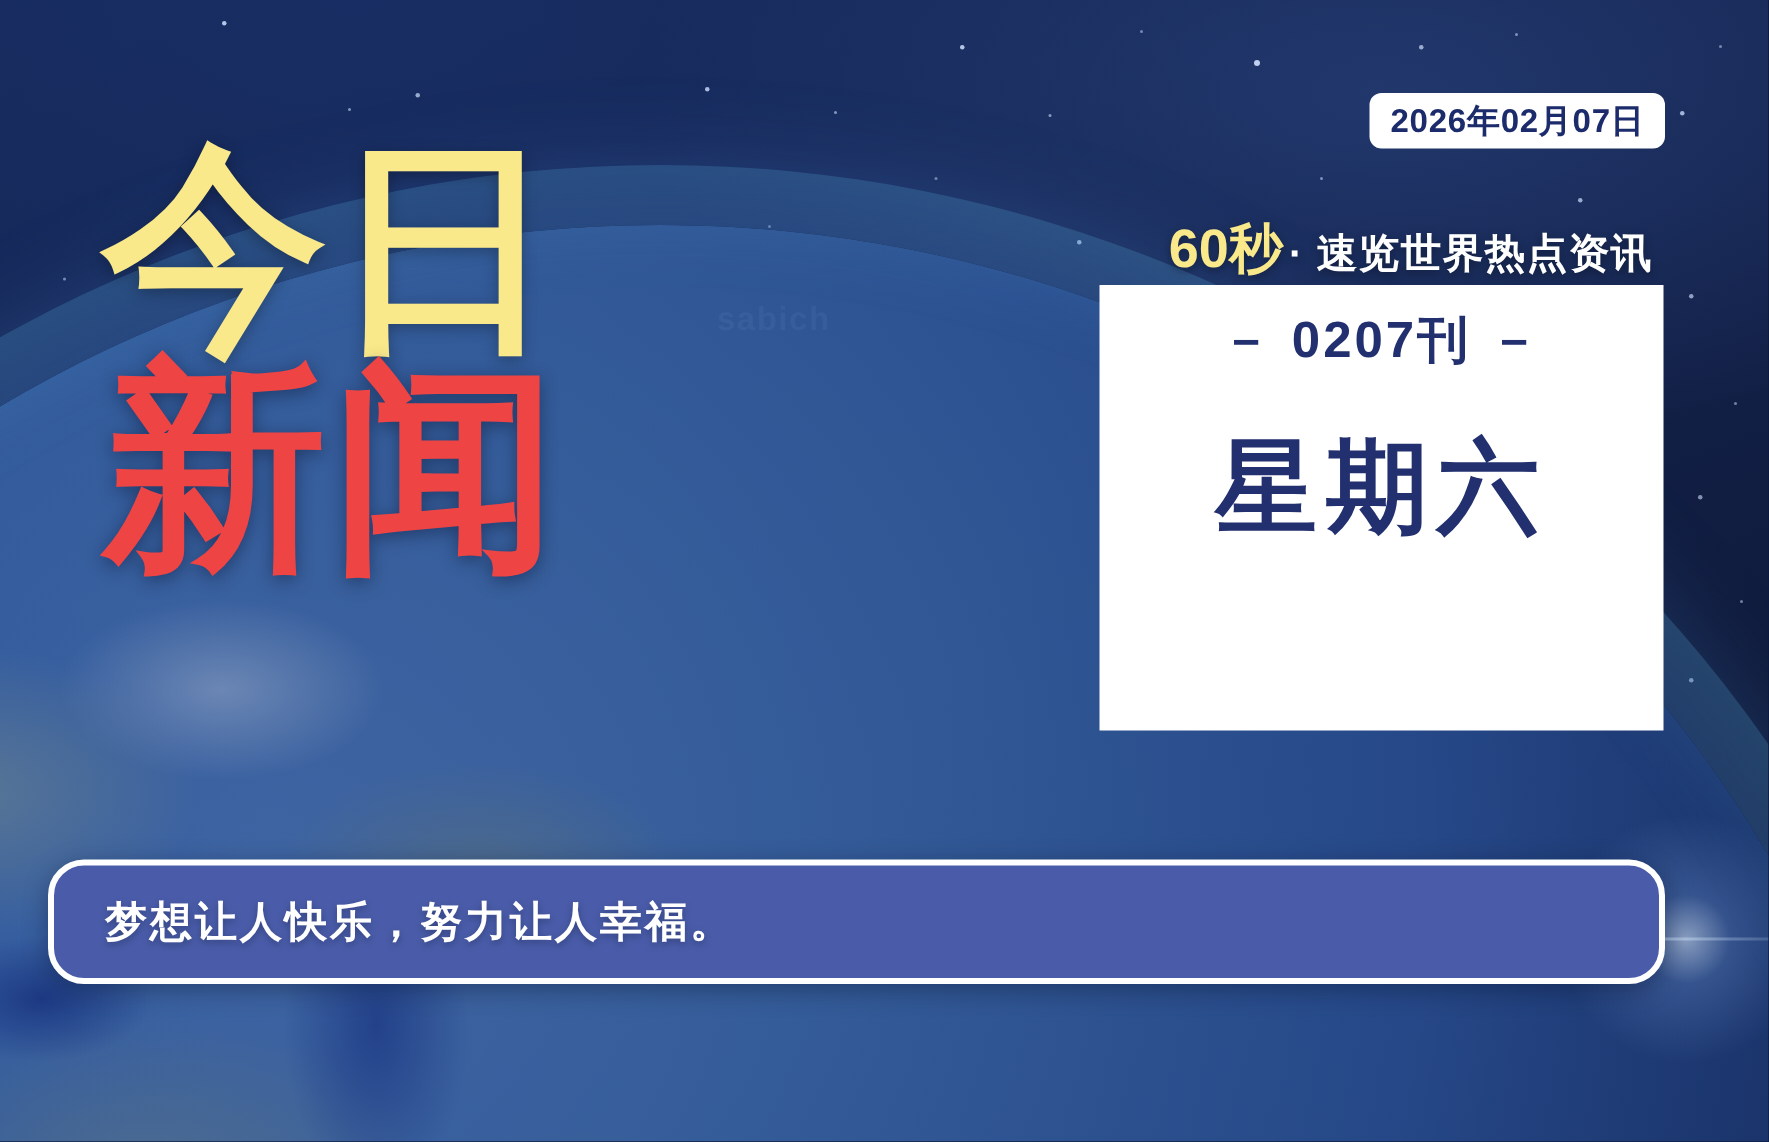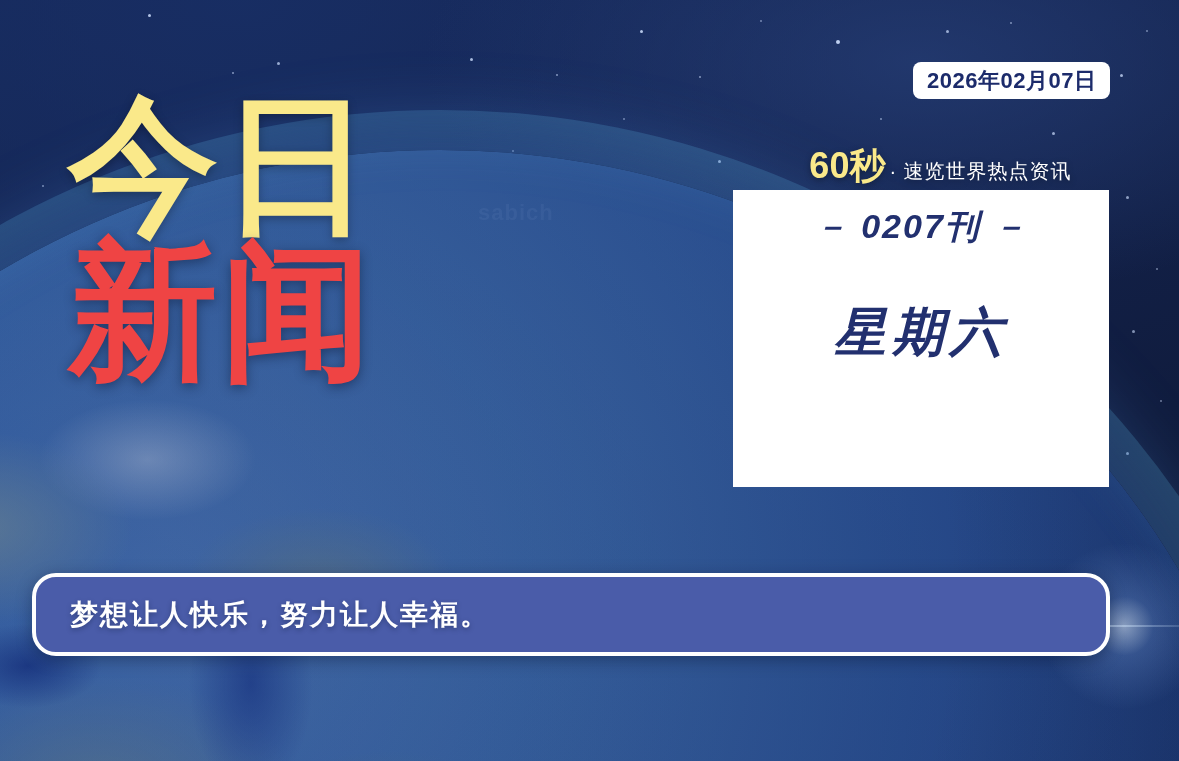--- a/index.html
+++ b/index.html
@@ -154,49 +154,48 @@
   .tag-60{
     color:#fae98a;
     font-size:36px;
     font-weight:900;
     letter-spacing:0px;
     text-shadow:0 2px 6px rgba(0,0,0,.35);
     margin-left:37px;
   }
   .tag-rest{
     color:#ffffff;
-    font-size:20px;
-    font-weight:400;
+    font-size:27px;
+    font-weight:700;
     letter-spacing:1px;
     text-shadow:0 2px 6px rgba(0,0,0,.35);
   }
 
   
   .card{
     position:absolute;
     left:733px; top:190px;
     width:376px; height:297px;
     background:#ffffff;
     display:flex;
     flex-direction:column;
     align-items:center;
     justify-content:flex-start;
     padding-top:14px;
     color:#22306f;
-    font-style:italic;
   }
   .card-issue{
     font-size:34px;
     font-weight:700;
     letter-spacing:2px;
     white-space:nowrap;
   }
   .card-week{
-    margin-top:48px;
-    font-size:52px;
+    margin-top:30px;
+    font-size:68px;
     font-weight:900;
     letter-spacing:6px;
     white-space:nowrap;
   }
   .card-lunar{
     margin-top:26px;
     font-size:54px;
     font-weight:900;
     letter-spacing:2px;
     white-space:nowrap;

